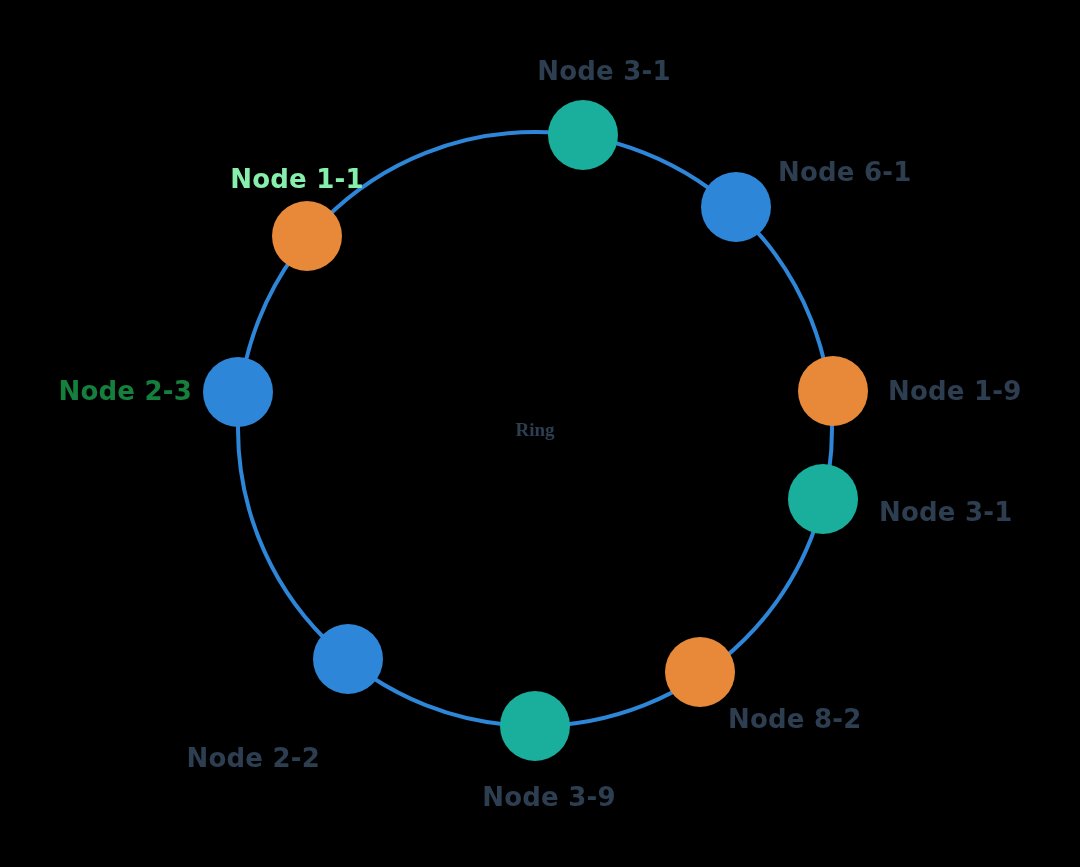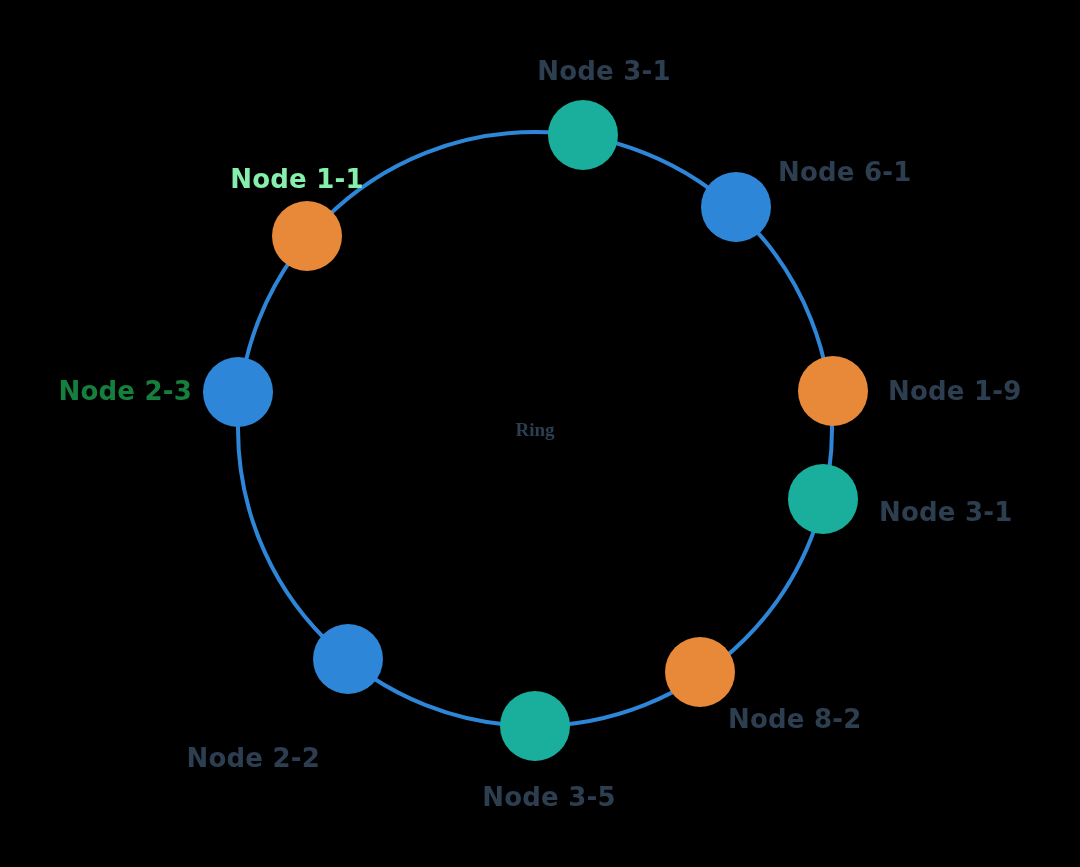--- a/index.html
+++ b/index.html
@@ -71,21 +71,21 @@
       <div class="node-label lbl-center" style="left: 604px; top: 71px; color: rgb(44, 62, 80);">Node 3-1</div>
       <div class="node-dot" style="width: 70px; height: 70px; left: 736px; top: 207px; background: rgb(46, 134, 216);"></div>
       <div class="node-label lbl-right" style="left: 778px; top: 172px; color: rgb(44, 62, 80);">Node 6-1</div>
       <div class="node-dot" style="width: 70px; height: 70px; left: 833px; top: 391px; background: rgb(232, 137, 58);"></div>
       <div class="node-label lbl-right" style="left: 888px; top: 391px; color: rgb(44, 62, 80);">Node 1-9</div>
       <div class="node-dot" style="width: 70px; height: 70px; left: 823px; top: 499px; background: rgb(26, 175, 156);"></div>
       <div class="node-label lbl-right" style="left: 879px; top: 512px; color: rgb(44, 62, 80);">Node 3-1</div>
       <div class="node-dot" style="width: 70px; height: 70px; left: 700px; top: 672px; background: rgb(232, 137, 58);"></div>
       <div class="node-label lbl-right" style="left: 728px; top: 719px; color: rgb(44, 62, 80);">Node 8-2</div>
       <div class="node-dot" style="width: 70px; height: 70px; left: 535px; top: 726px; background: rgb(26, 175, 156);"></div>
-      <div class="node-label lbl-center" style="left: 549px; top: 797px; color: rgb(44, 62, 80);">Node 3-5</div>
+      <div class="node-label lbl-center" style="left: 549px; top: 797px; color: rgb(44, 62, 80);">Node 3-9</div>
       <div class="node-dot" style="width: 70px; height: 70px; left: 348px; top: 659px; background: rgb(46, 134, 216);"></div>
       <div class="node-label lbl-left" style="left: 320px; top: 714px; color: rgb(44, 62, 80); margin-top: 44px;">Node 2-2</div>
       <div class="node-dot" style="width: 70px; height: 70px; left: 238px; top: 392px; background: rgb(46, 134, 216);"></div>
       <div class="node-label lbl-left" style="left: 192px; top: 391px; color: #15803d;">Node 2-3</div>
       <div class="node-dot" style="width: 70px; height: 70px; left: 307px; top: 236px; background: rgb(232, 137, 58);"></div>
       <div class="node-label lbl-center" style="left: 297px; top: 179px; color: #86efac;">Node 1-1</div>
     </div>
 
   <div id="center-label" style="left: 535px; top: 429px; color: rgb(44, 62, 80);">Ring</div>
 

